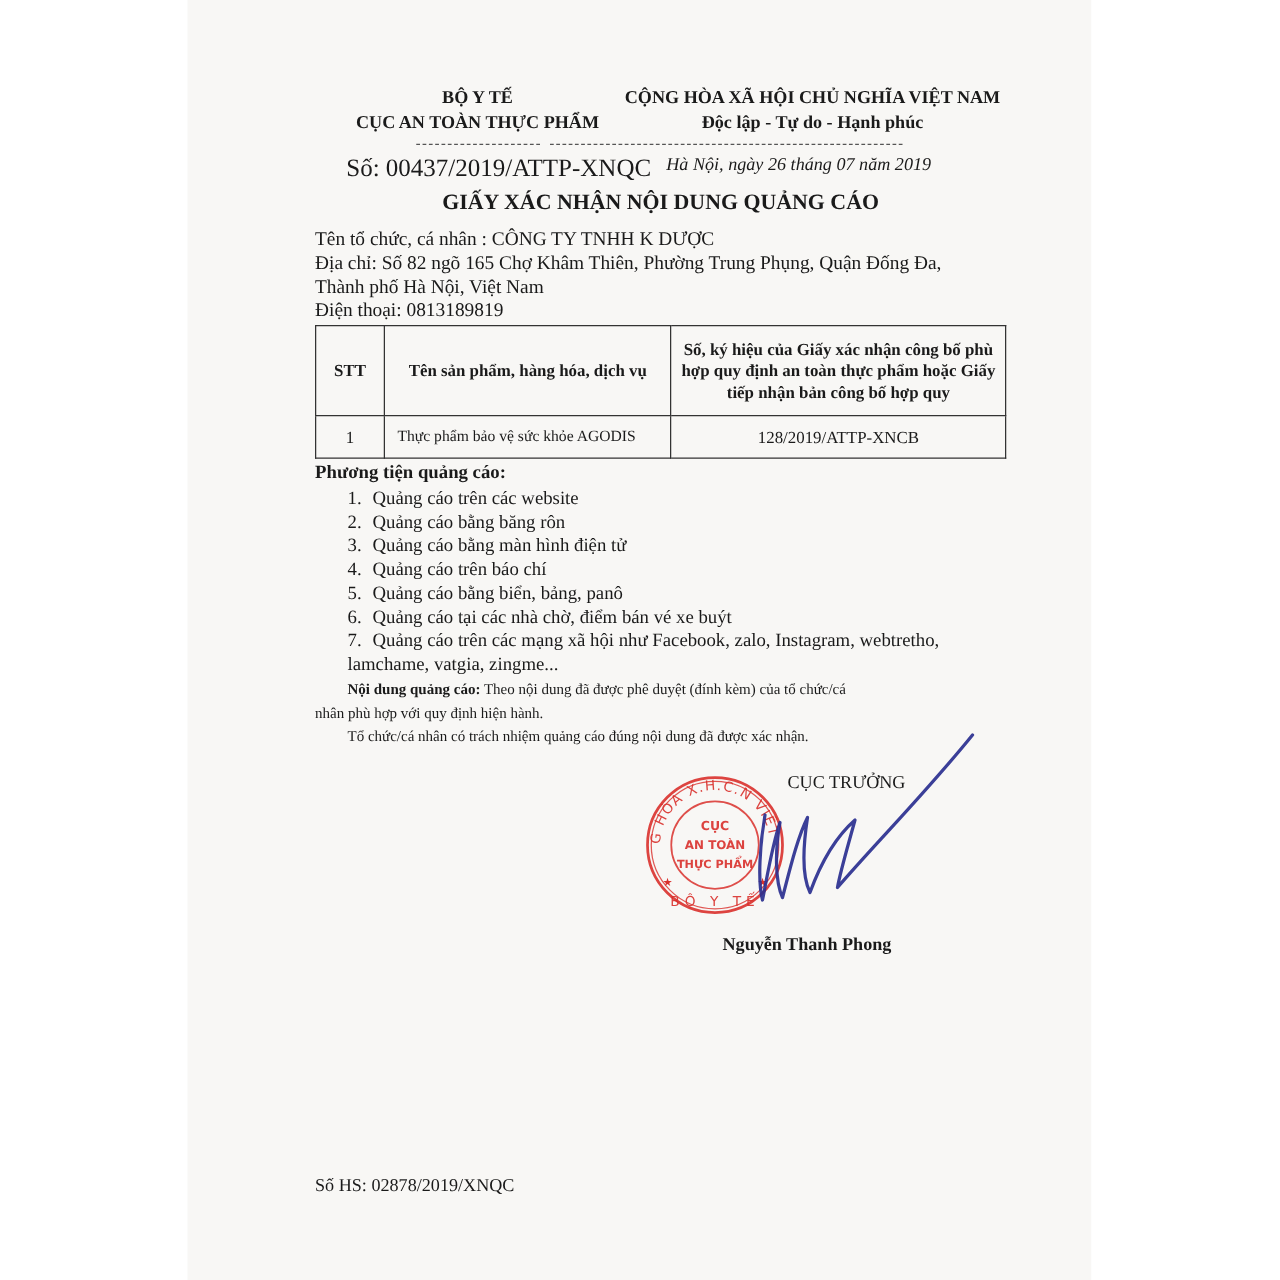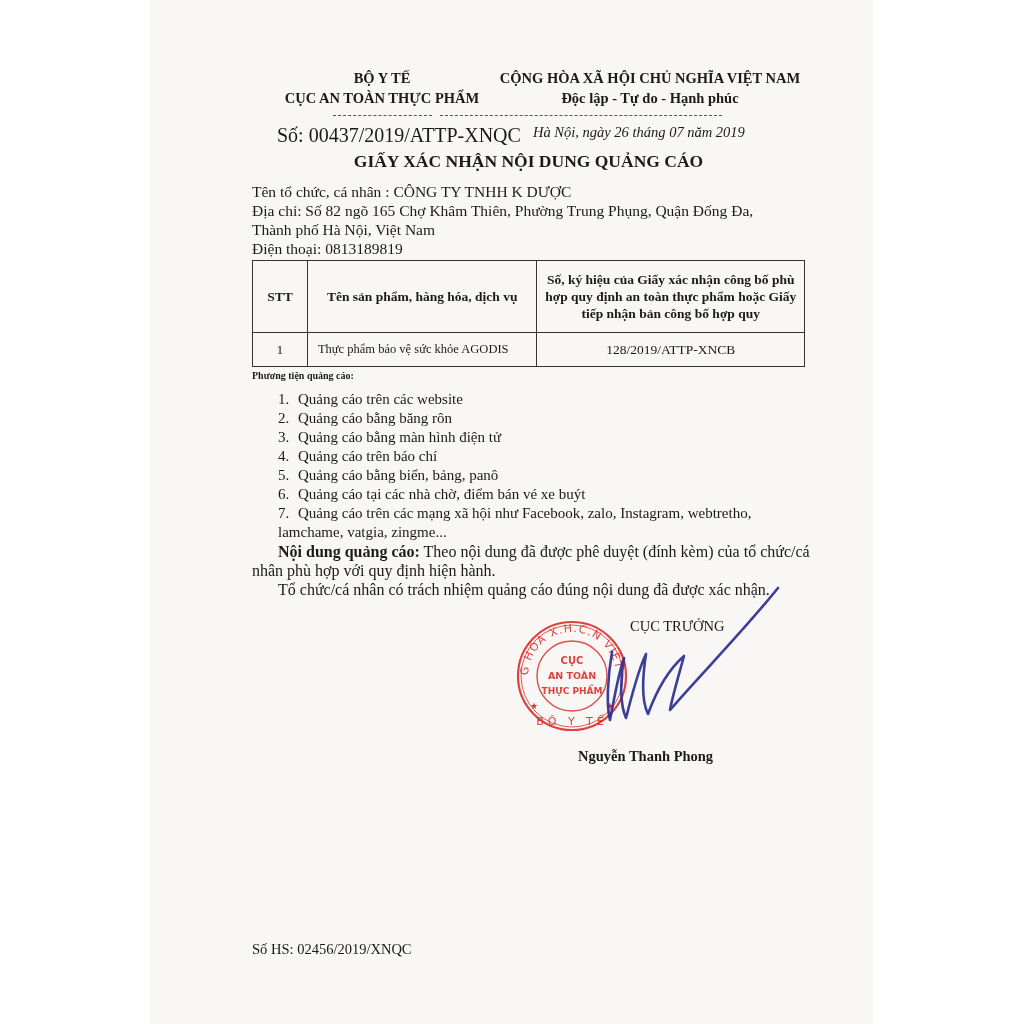--- a/index.html
+++ b/index.html
@@ -50,24 +50,24 @@
     table.products th, table.products td {
       border: 1.5px solid #333;
       text-align: center;
       vertical-align: middle;
       padding: 0 3px;
     }
     table.products th { font-weight: bold; height: 71px; line-height: 17px; }
     table.products td { height: 33px; }
     table.products td.prod { font-size: 12.5px; text-align: left; padding-left: 10px; }
 
-    .sec { left: 252px; font-size: 10px; }
+    .sec { left: 252px; font-size: 15px; }
     .list { left: 278px; font-size: 15px; line-height: 19.3px; }
     .list .num { display: inline-block; width: 20px; }
-    .para { left: 252px; font-size: 16px; line-height: 19.5px; }
+    .para { left: 252px; font-size: 12px; line-height: 19.5px; }
 
     .sig-title { left: 630px; top: 618px; font-size: 14.5px; font-weight: normal; }
     .sig-name { left: 578px; top: 748px; font-size: 14.5px; font-weight: bold; }
 
     .footer { left: 252px; top: 941px; font-size: 14.5px; }
 
     svg.stamp { position: absolute; left: 510px; top: 612px; }
     svg.signature { position: absolute; left: 590px; top: 580px; }
   </style>
 </head>
@@ -147,13 +147,13 @@
 </svg>
 
 <div class="abs sig-title">CỤC TRƯỞNG</div>
 
 <svg class="signature" width="200" height="150" viewBox="0 0 200 150">
   <path d="M 22 72 C 18 95, 16 125, 20 140 C 24 120, 28 95, 34 78 C 30 100, 30 125, 36 138 C 42 115, 48 90, 56 74 C 52 100, 52 122, 58 134 C 66 112, 78 90, 94 76 C 88 98, 82 118, 80 130 C 110 95, 150 55, 188 8" fill="none" stroke="#2a2f8f" stroke-width="2.6" stroke-linecap="round" stroke-linejoin="round" opacity="0.92"></path>
 </svg>
 
 <div class="abs sig-name">Nguyễn Thanh Phong</div>
 
-<div class="abs footer">Số HS: 02456/2019/XNQC</div>
+<div class="abs footer">Số HS: 02878/2019/XNQC</div>
 
 </body></html>

